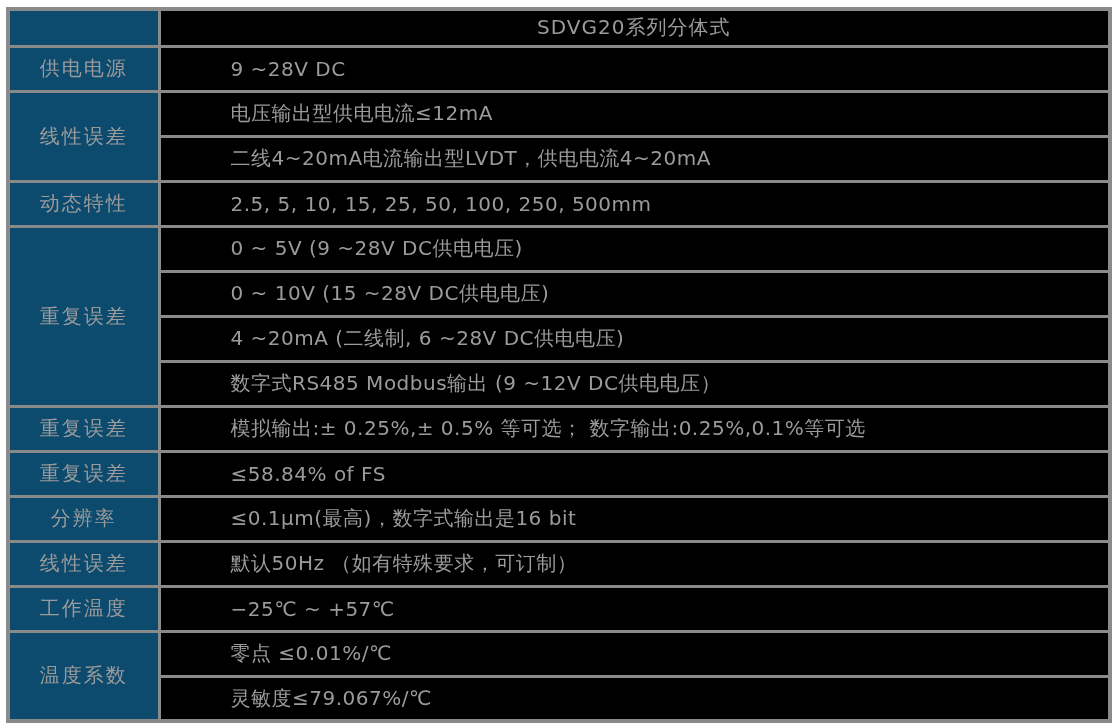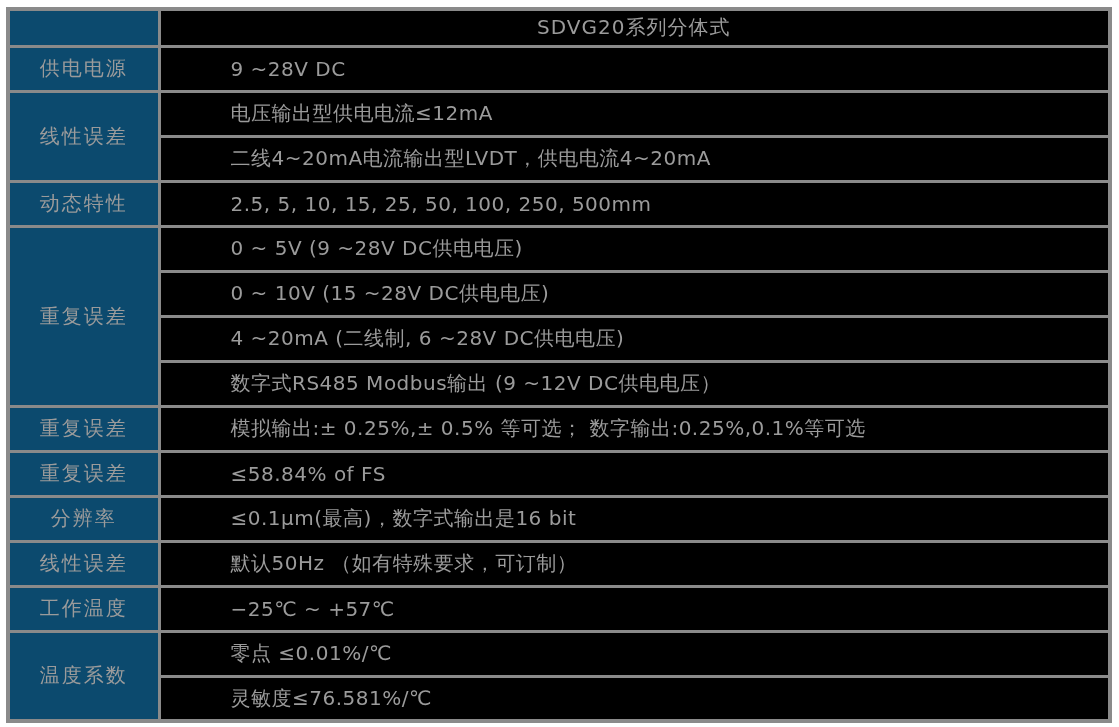--- a/index.html
+++ b/index.html
@@ -121,17 +121,17 @@
       <tr class="body-row">
         <td class="label-cell">工作温度</td>
         <td class="value-cell">−25℃ ~ +57℃</td>
       </tr>
 
       <tr class="body-row">
         <td class="label-cell" rowspan="2">温度系数</td>
         <td class="value-cell">零点 ≤0.01%/℃</td>
       </tr>
       <tr class="body-row">
-        <td class="value-cell">灵敏度≤76.581%/℃</td>
+        <td class="value-cell">灵敏度≤79.067%/℃</td>
       </tr>
     </tbody>
   </table>
 </div>
 
 </body></html>

